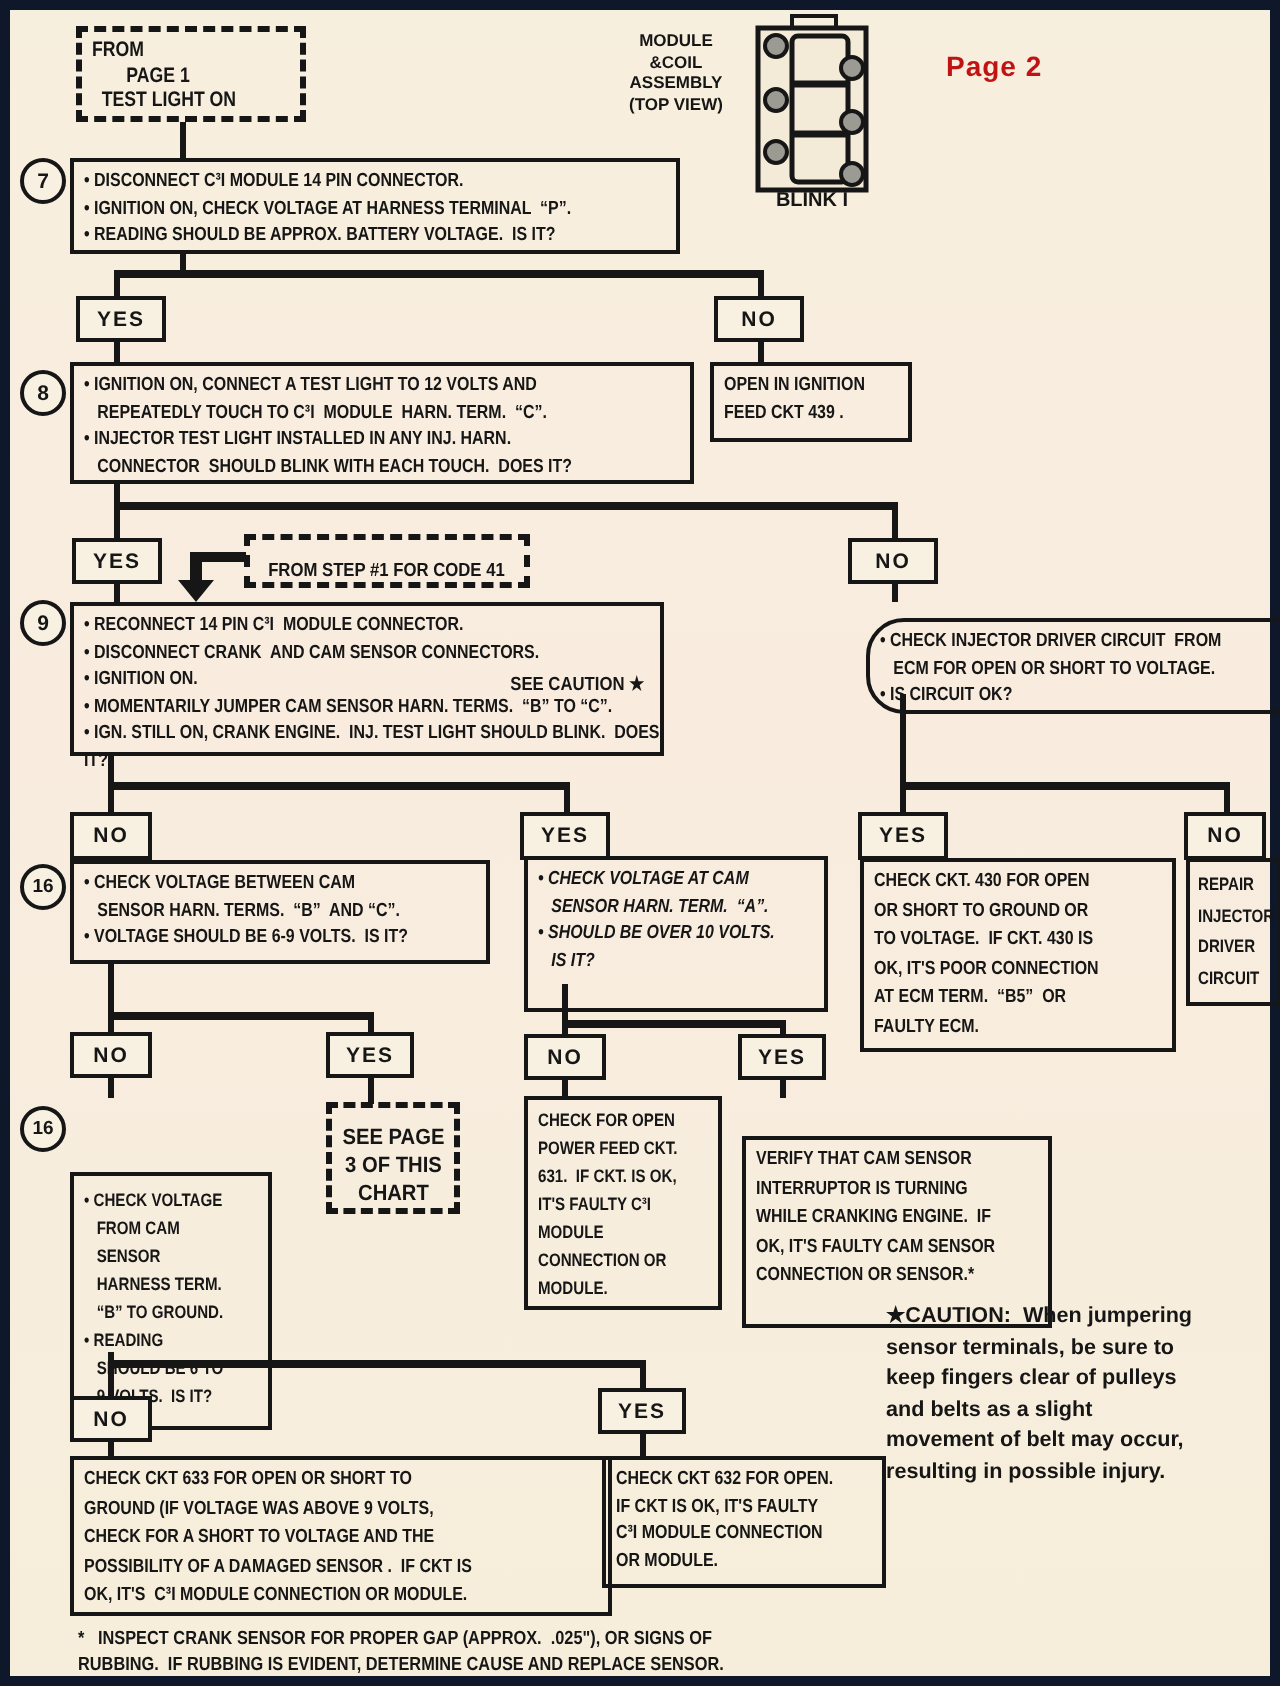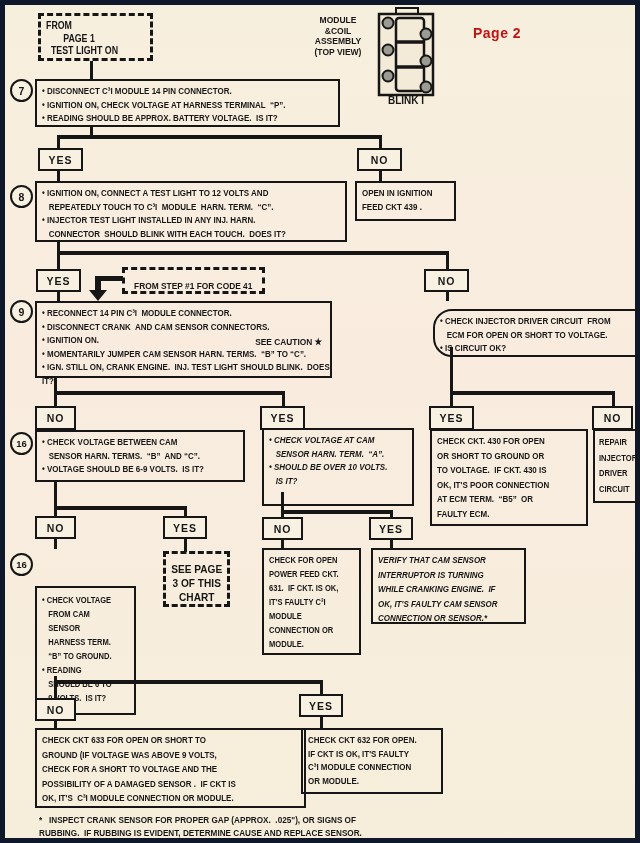--- a/index.html
+++ b/index.html
@@ -206,28 +206,34 @@
     <div class="box" style="left:257px;top:543px;width:99px;height:107px;">
       <div class="bt sm">CHECK FOR OPEN
 POWER FEED CKT.
 631.  IF CKT. IS OK,
 IT'S FAULTY C³I
 MODULE
 CONNECTION OR
 MODULE.</div>
     </div>
 
-    <div class="box" style="left:366px;top:543px;width:155px;height:76px;font-style:italic;">
+    <div class="box" style="left:366px;top:563px;width:155px;height:96px;">
       <div class="bt tall">VERIFY THAT CAM SENSOR
 INTERRUPTOR IS TURNING
 WHILE CRANKING ENGINE.  IF
 OK, IT'S FAULTY CAM SENSOR
 CONNECTION OR SENSOR.*</div>
     </div>
 
+    <div id="caution">★CAUTION:  When jumpering
+sensor terminals, be sure to
+keep fingers clear of pulleys
+and belts as a slight
+movement of belt may occur,
+resulting in possible injury.</div>
 
     <div class="yn" style="left:30px;top:693px;width:41px;height:23px;">NO</div>
     <div class="yn" style="left:294px;top:689px;width:44px;height:23px;">YES</div>
 
     <div class="box" style="left:30px;top:723px;width:271px;height:80px;">
       <div class="bt tall">CHECK CKT 633 FOR OPEN OR SHORT TO
 GROUND (IF VOLTAGE WAS ABOVE 9 VOLTS,
 CHECK FOR A SHORT TO VOLTAGE AND THE
 POSSIBILITY OF A DAMAGED SENSOR .  IF CKT IS
 OK, IT'S  C³I MODULE CONNECTION OR MODULE.</div>

